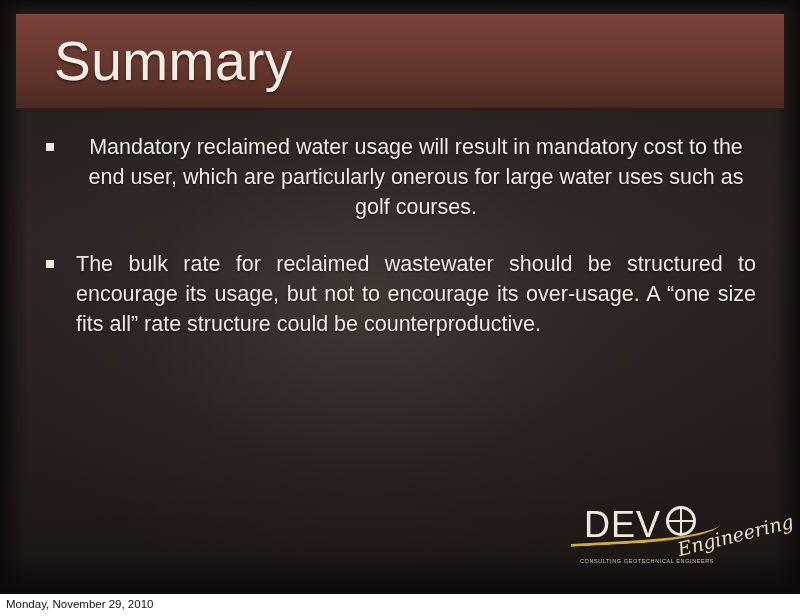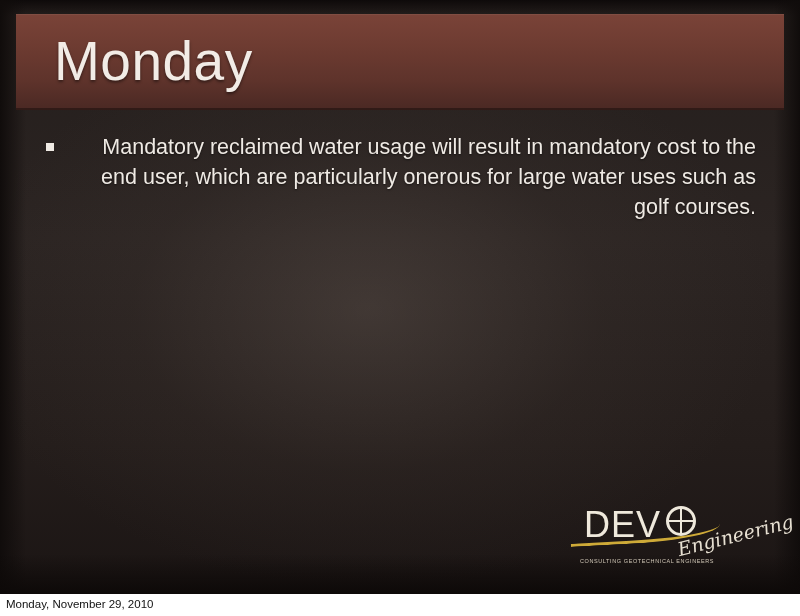--- a/index.html
+++ b/index.html
@@ -114,21 +114,21 @@
   }
   .bullet-item:last-child { margin-bottom: 0; }
   .bullet-marker {
     position: absolute;
     left: 2px;
     top: 11px;
     width: 8px;
     height: 8px;
     background: #efeae4;
   }
-  .bullet-item.no-justify { text-align: right; }
+  .bullet-item.no-justify { text-align: center; }
 
   
   .logo {
     position: absolute;
     right: 30px;
     bottom: 28px;
     width: 200px;
     height: 64px;
   }
   .logo-devo {
@@ -227,30 +227,34 @@
 <div class="slide">
 
   <div class="slide-body">
     <div class="slide-bg-glow"></div>
     <div class="slide-edge-top"></div>
     <div class="slide-edge-left"></div>
     <div class="slide-edge-right"></div>
     <div class="slide-edge-bottom"></div>
 
     <div class="title-band">
-      <div class="slide-title">Monday</div>
+      <div class="slide-title">Summary</div>
     </div>
 
     <div class="bullet-list">
 
       <div class="bullet-item no-justify">
         <span class="bullet-marker"></span>
         <span>Mandatory reclaimed water usage will result in mandatory cost to the end user, which are particularly onerous for large water uses such as golf courses.</span>
       </div>
 
+      <div class="bullet-item">
+        <span class="bullet-marker"></span>
+        <span>The bulk rate for reclaimed wastewater should be structured to encourage its usage, but not to encourage its over-usage.  A “one size fits all” rate structure could be counterproductive.</span>
+      </div>
 
 
     </div>
 
     <div class="logo">
       <div class="logo-swoosh"></div>
       <div class="logo-devo">DEV</div>
       <div class="logo-globe"></div>
       <div class="logo-script">Engineering</div>
       <div class="logo-tagline">CONSULTING  GEOTECHNICAL  ENGINEERS</div>

